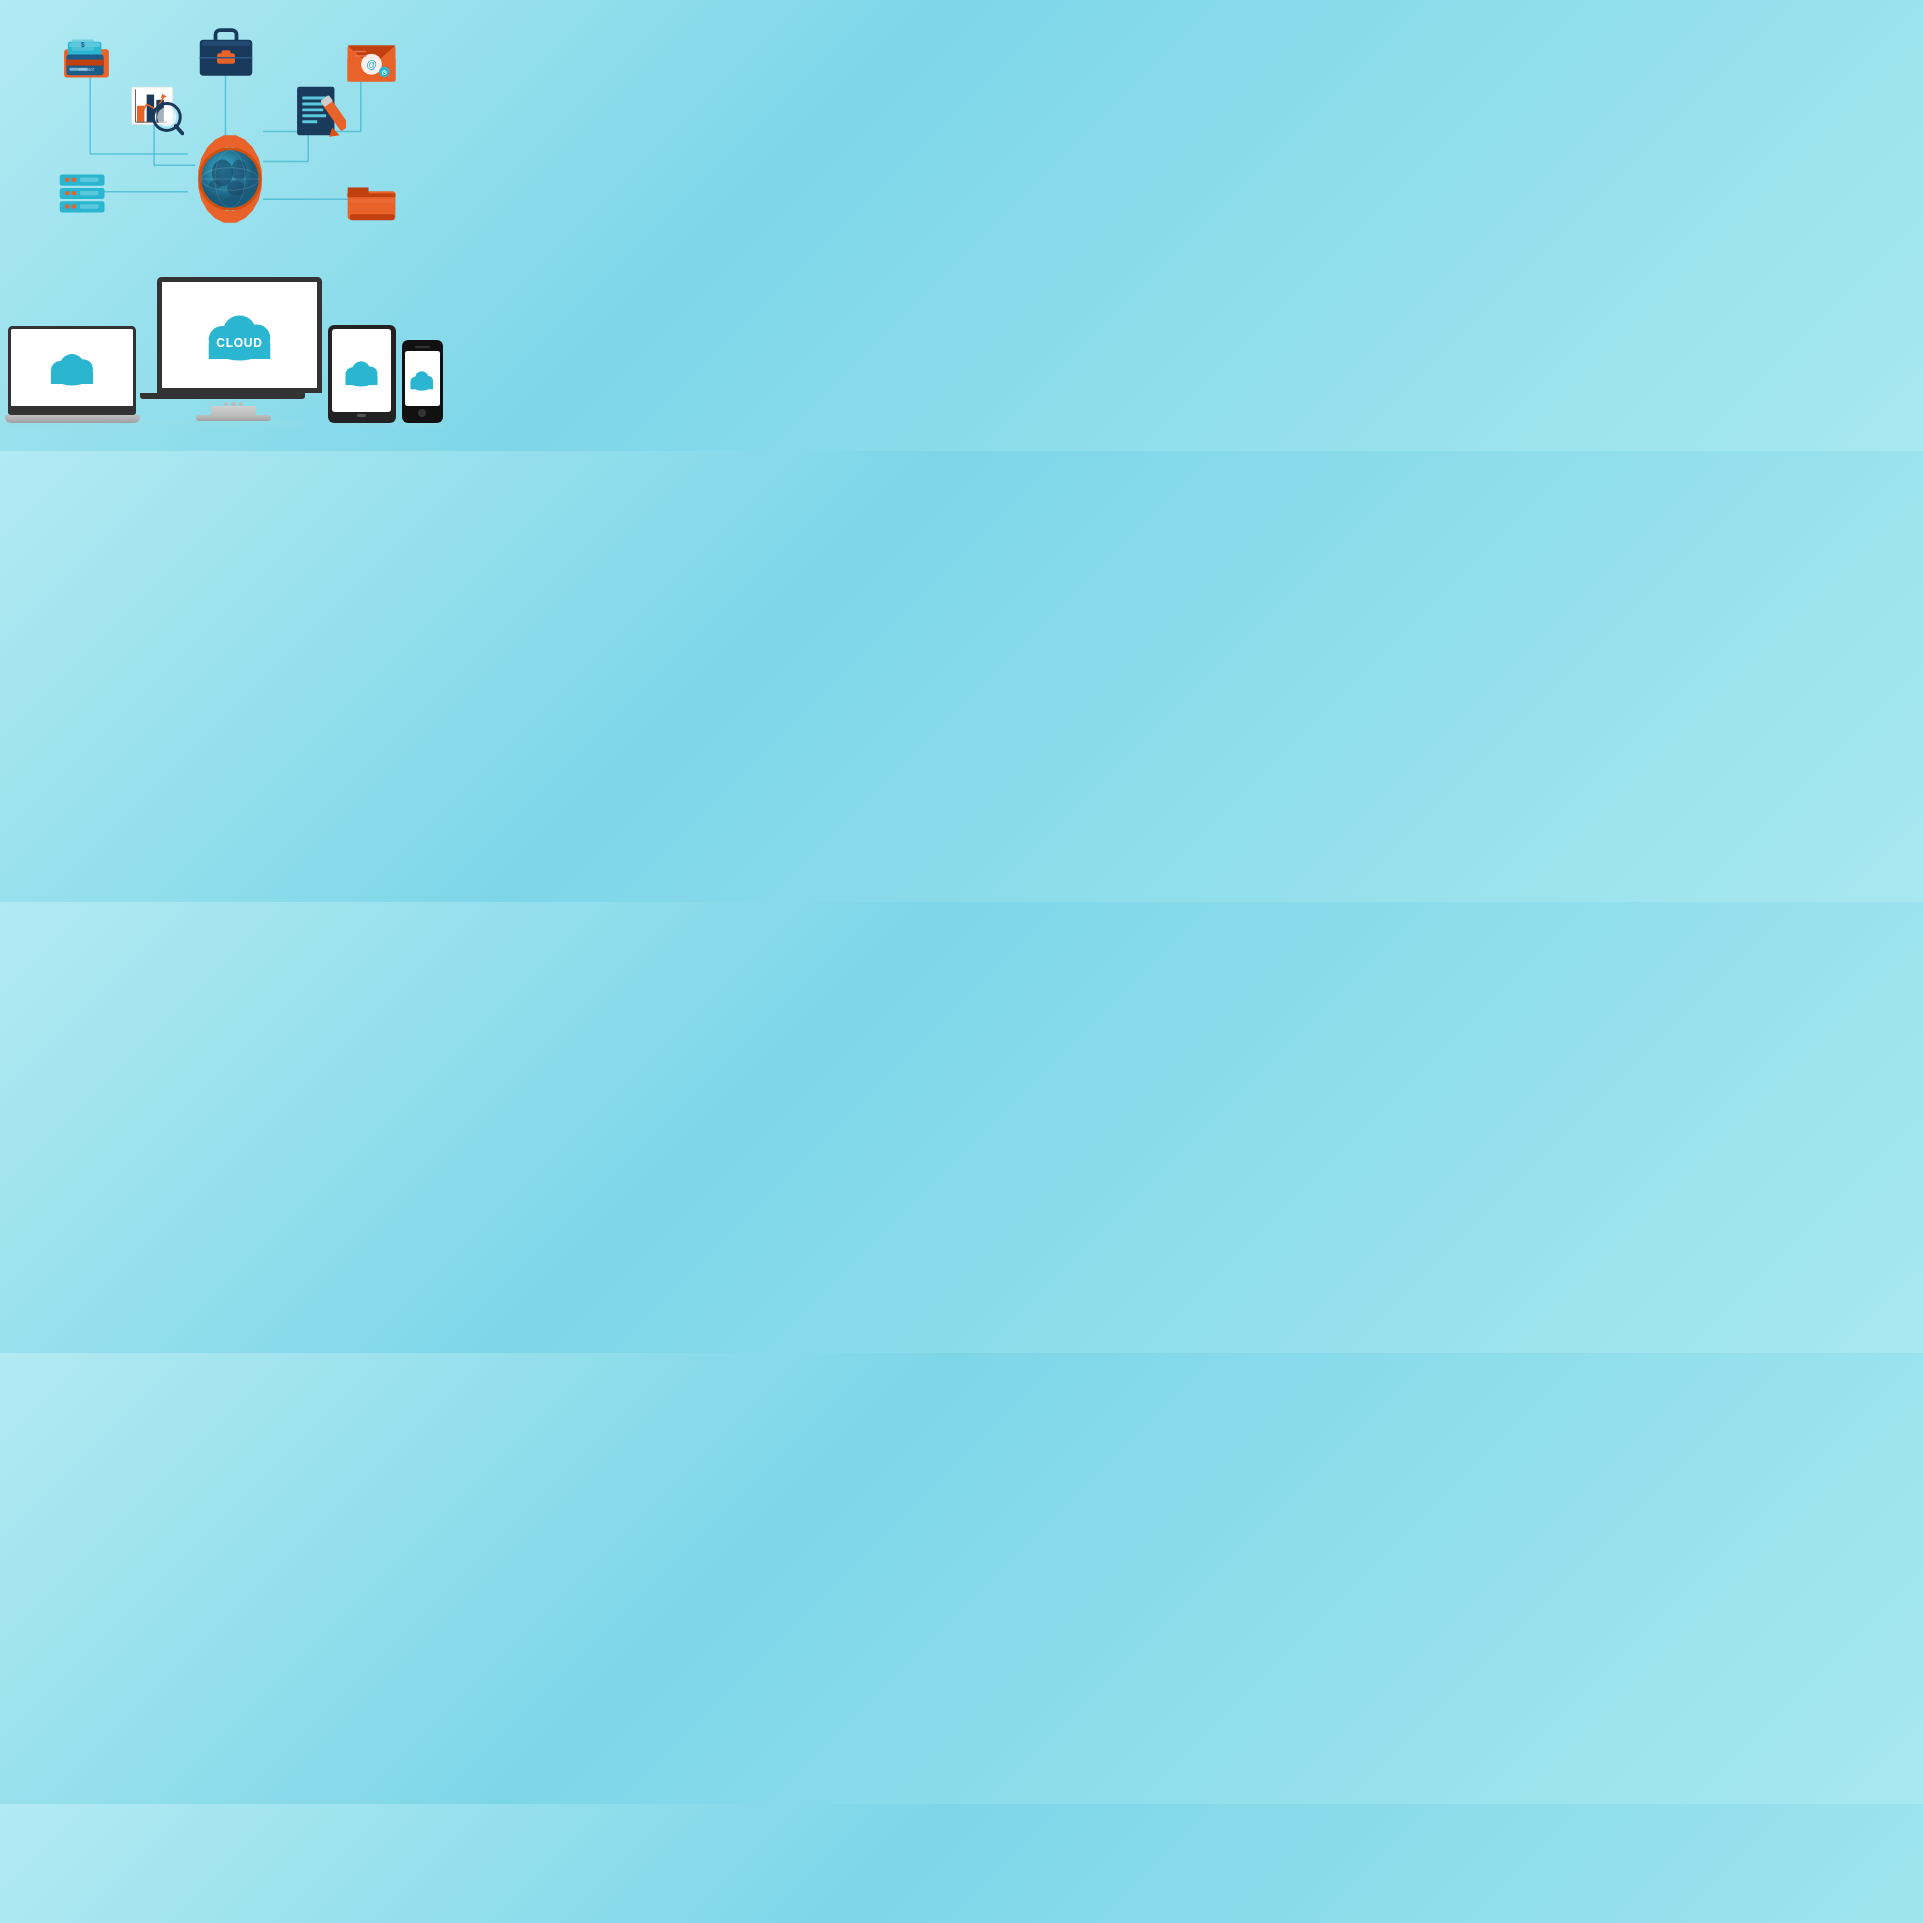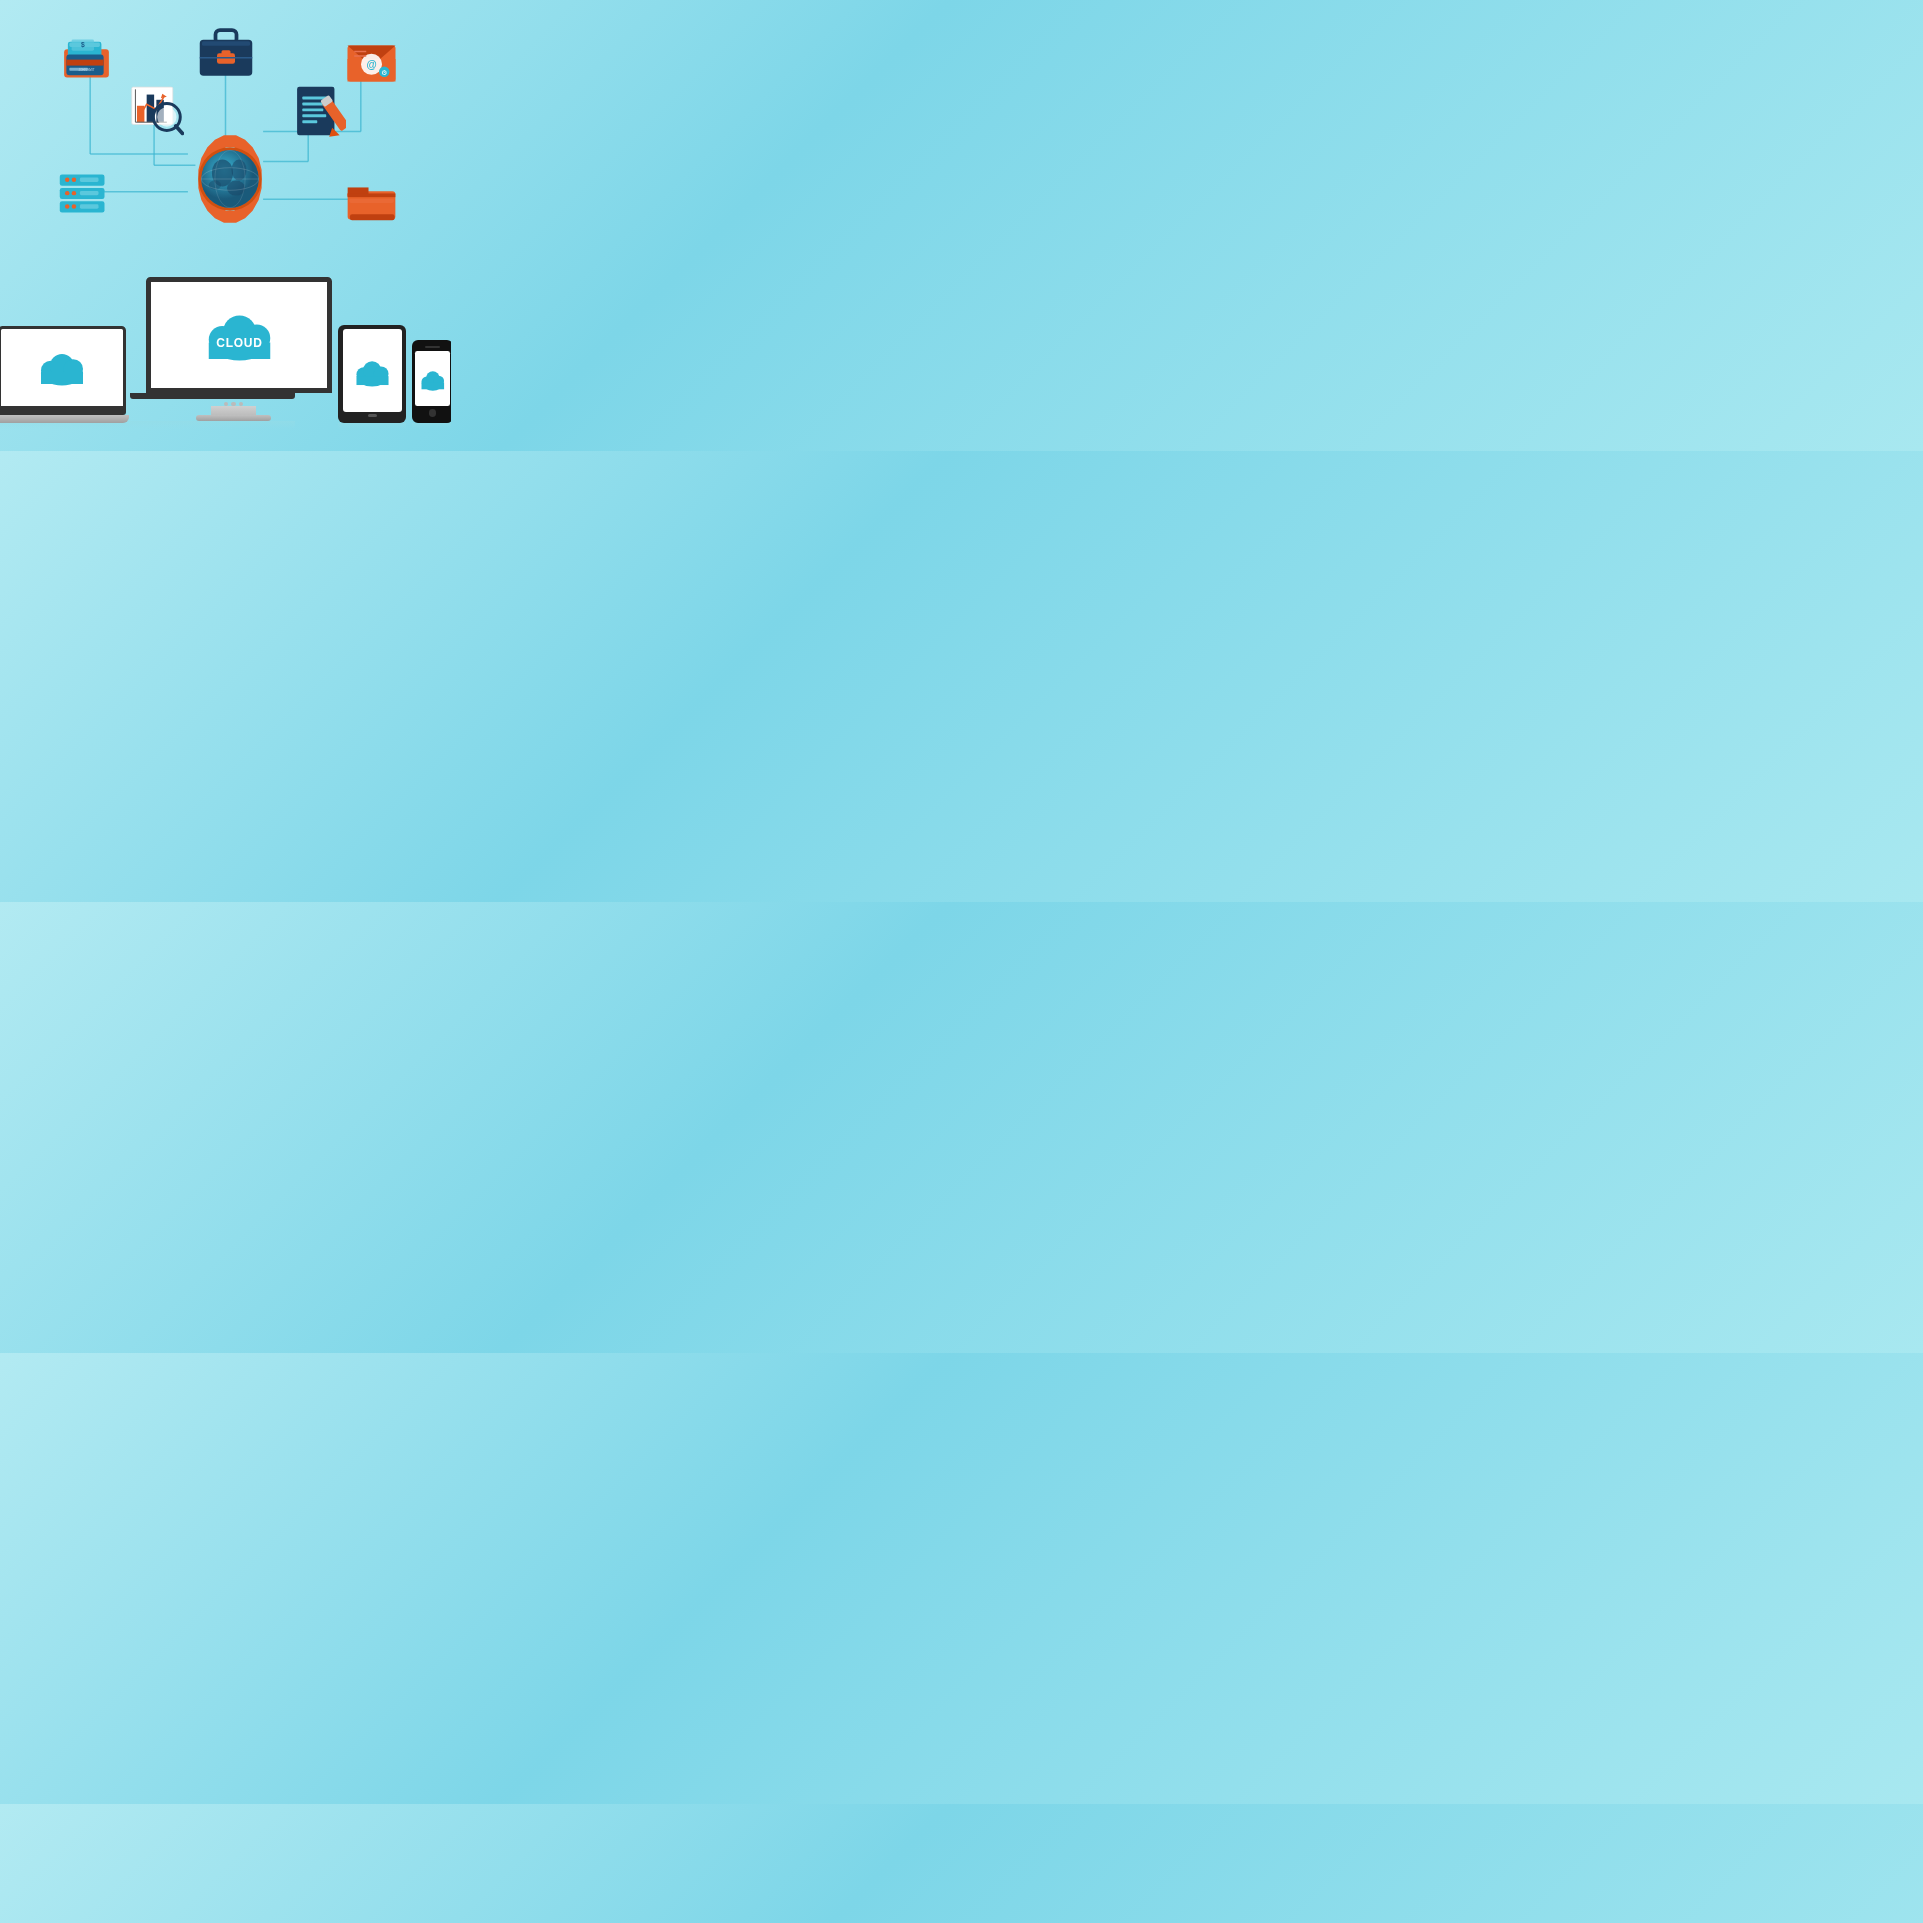--- a/index.html
+++ b/index.html
@@ -136,21 +136,21 @@
       margin-left: -3.8px;
     }
 
     
     .monitor {
       position: relative;
       flex-shrink: 0;
     }
 
     .monitor-screen {
-      width: 186px;
+      width: 165px;
       height: 116px;
       background: white;
       border: 5.3px solid #333;
       border-radius: 4.5px 4.5px 0 0;
       display: flex;
       align-items: center;
       justify-content: center;
       overflow: hidden;
       margin-left: 11px;
     }

